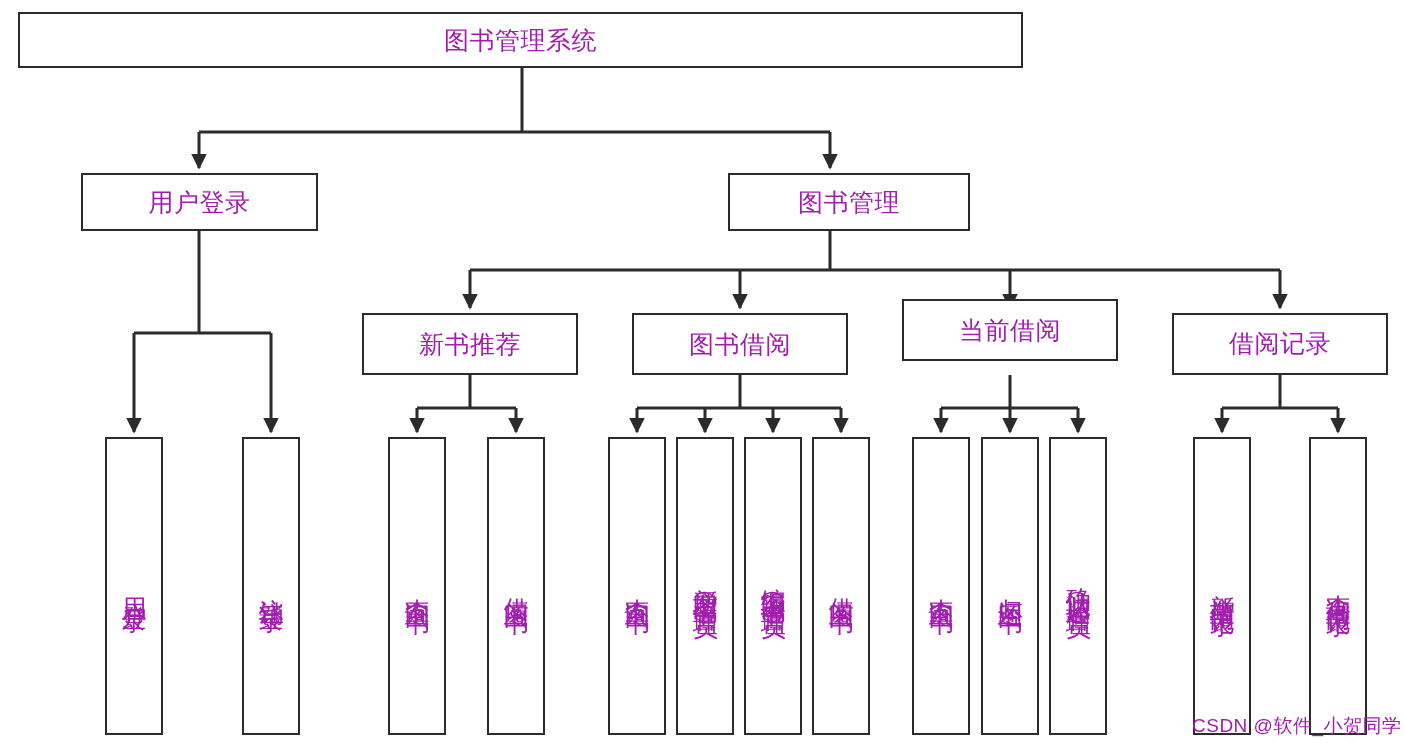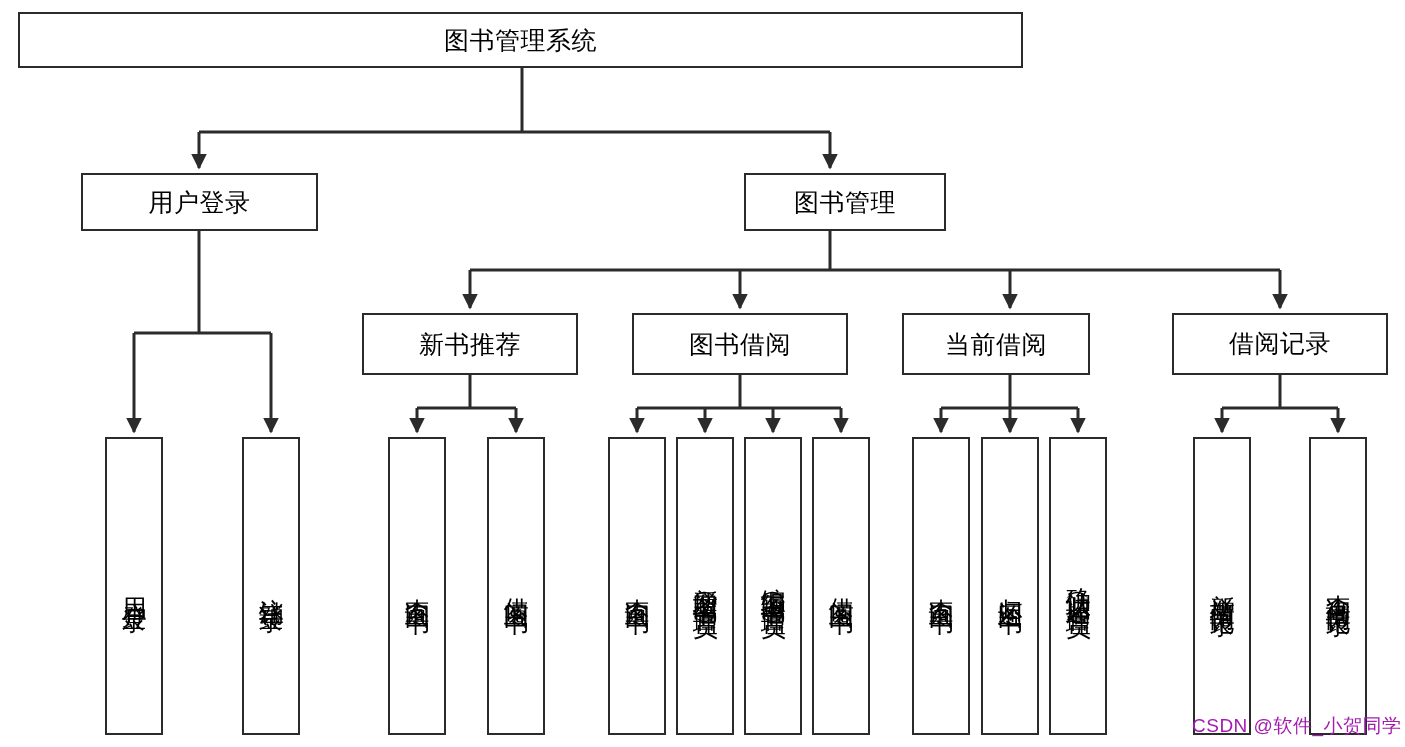--- a/index.html
+++ b/index.html
@@ -30,21 +30,21 @@
     position: absolute;
     box-sizing: border-box;
     background: #ffffff;
     border: 2px solid #2b2b2b;
     display: flex;
     align-items: center;
     justify-content: center;
     overflow: hidden;
   }
   .node-label {
-    color: #000000;
+    color: #a21caf;
     text-align: right;
     line-height: 1.06;
     white-space: pre;
   }
   .h-node .node-label {
     font-size: 25px;
     letter-spacing: 0.5px;
   }
   .root-node .node-label {
     font-size: 25px;
@@ -124,31 +124,31 @@
     </g>
   </svg>
 
   <div class="node root-node h-node" style="left:18px; top:12px; width:1005px; height:56px;">
     <span class="node-label">图书管理系统</span>
   </div>
 
   <div class="node h-node" style="left:81px; top:173px; width:237px; height:58px;">
     <span class="node-label">用户登录</span>
   </div>
-  <div class="node h-node" style="left:744px; top:173px; width:202px; height:58px;">
+  <div class="node h-node" style="left:728px; top:173px; width:242px; height:58px;">
     <span class="node-label">图书管理</span>
   </div>
 
   <div class="node h-node" style="left:632px; top:313px; width:216px; height:62px;">
     <span class="node-label">图书借阅</span>
   </div>
   <div class="node h-node" style="left:362px; top:313px; width:216px; height:62px;">
     <span class="node-label">新书推荐</span>
   </div>
-  <div class="node h-node" style="left:902px; top:313px; width:188px; height:62px;">
+  <div class="node h-node" style="left:902px; top:299px; width:216px; height:62px;">
     <span class="node-label">当前借阅</span>
   </div>
   <div class="node h-node" style="left:1172px; top:313px; width:216px; height:62px;font-family:Liberation Serif, serif;">
     <span class="node-label">借阅记录</span>
   </div>
 
   <div class="node v-node" style="left:105px; top:437px; width:58px; height:298px;">
     <span class="node-label">用户登录</span>
   </div>
   <div class="node v-node" style="left:242px; top:437px; width:58px; height:298px;">

